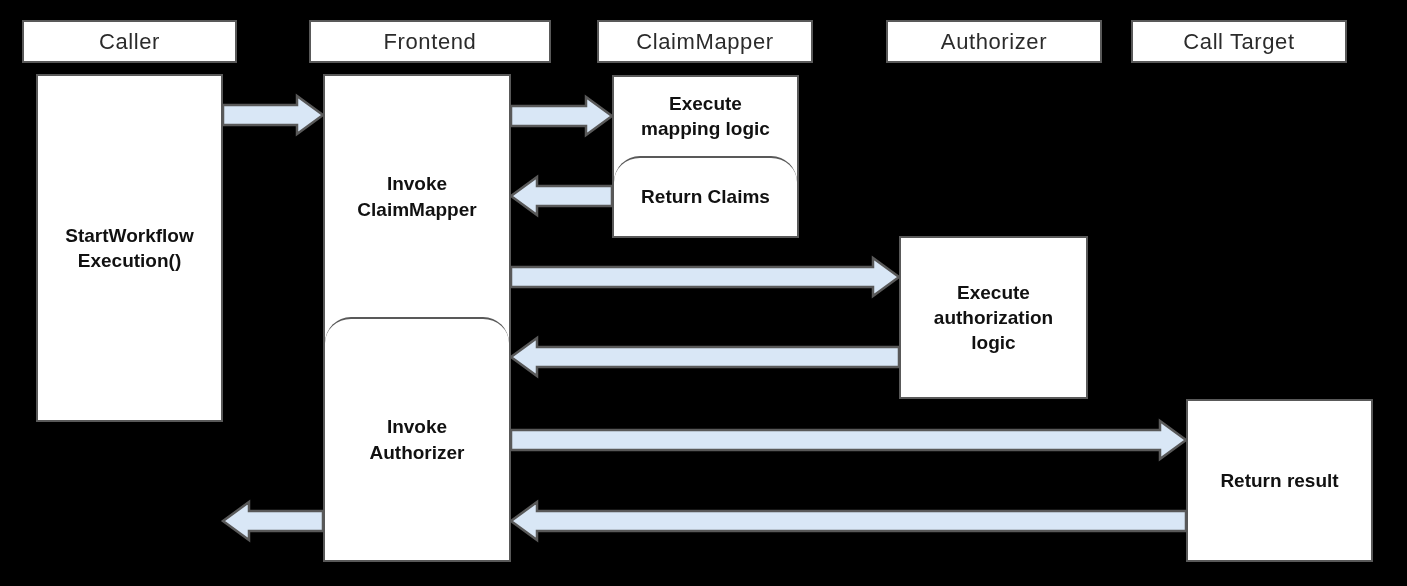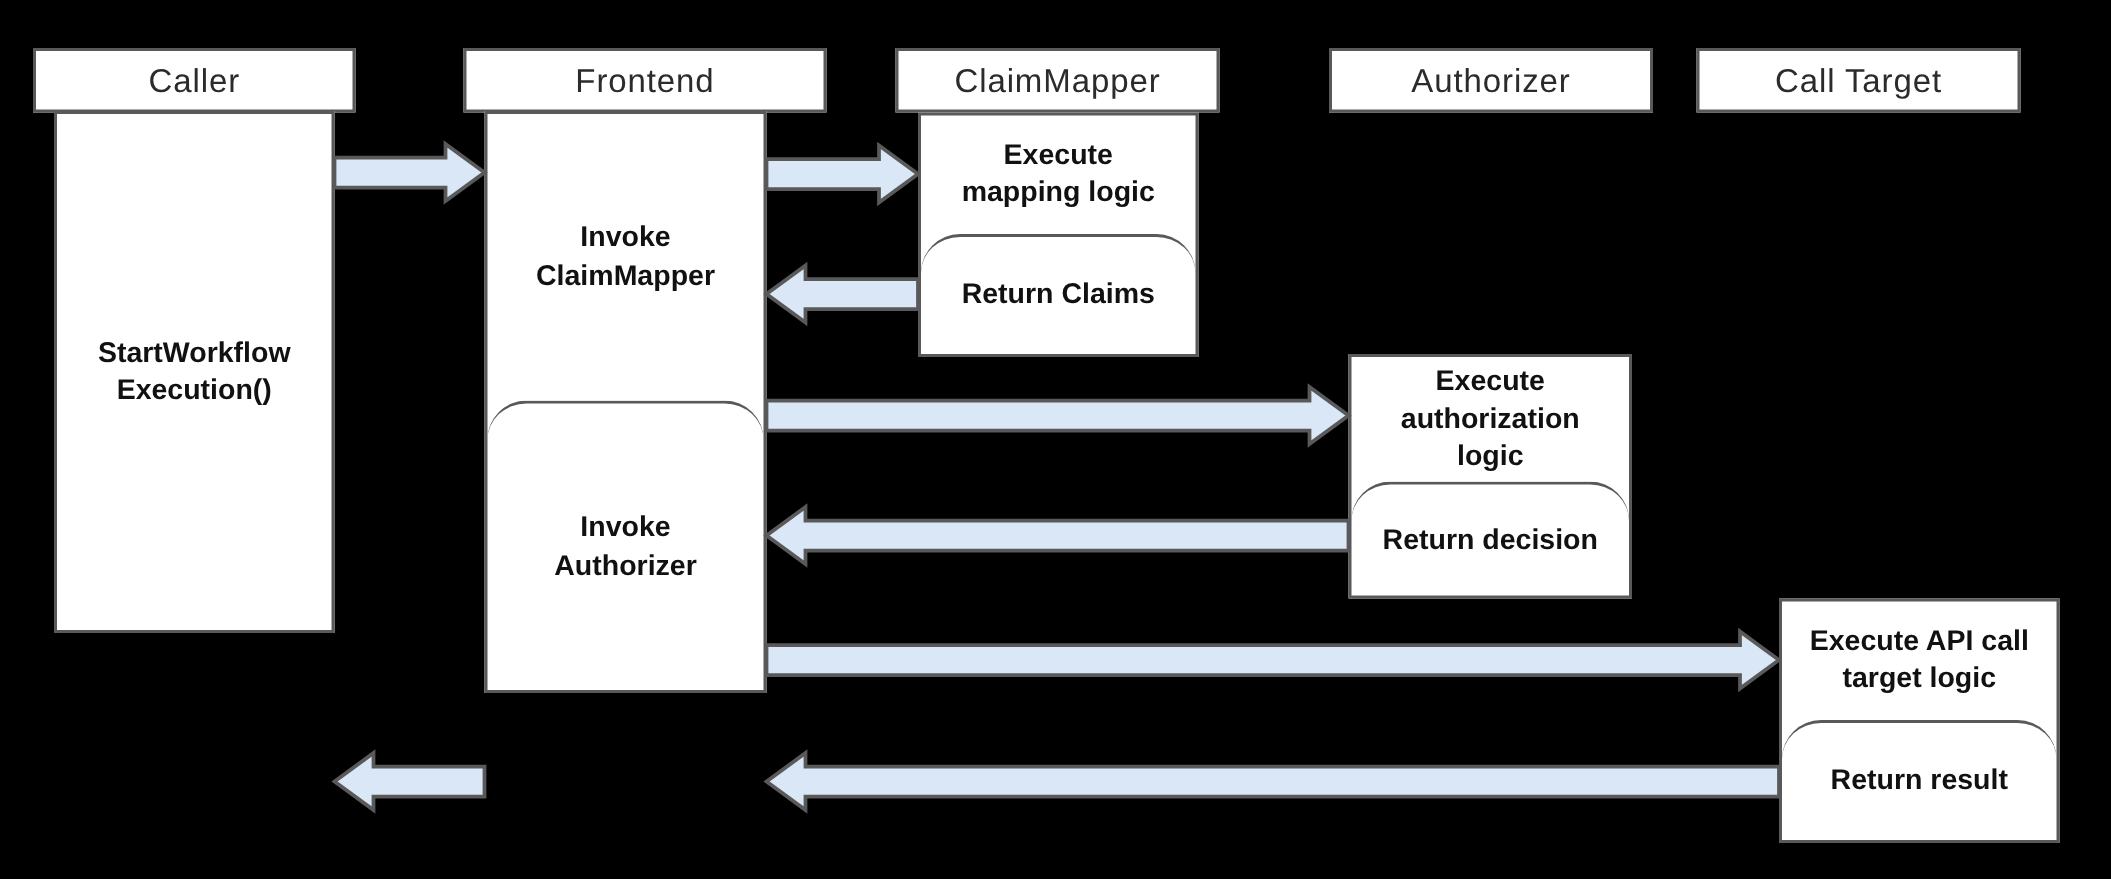--- a/index.html
+++ b/index.html
@@ -26,21 +26,20 @@
     position:absolute;
     height:43px;
     background:var(--box-fill);
     border:2px solid var(--box-border);
     display:flex;align-items:center;justify-content:center;
     font-size:22px;
     font-weight:400;
     letter-spacing:0.6px;
     color:var(--header-text);
     z-index:2;
-    margin-top:12px;
   }
   .stack{
     position:absolute;
     background:var(--box-fill);
     border:2px solid var(--box-border);
     display:flex;flex-direction:column;
     z-index:2;
   }
   .cell{
     flex:1;
@@ -90,43 +89,40 @@
   </div>
   <div class="actor-header" style="left:1131px; top:20px; width:216px;">
     <span>Call Target</span>
   </div>
 
   <div class="stack" style="left:36px; top:74px; width:187px; height:348px;">
     <div class="cell">StartWorkflow
 Execution()</div>
   </div>
 
-  <div class="stack" style="left:323px; top:74px; width:188px; height:388px;">
+  <div class="stack" style="left:323px; top:74px; width:188px; height:488px;">
     <div class="cell">Invoke
 ClaimMapper</div>
     <div class="cell">Invoke
 Authorizer</div>
   </div>
 
   <div class="stack" style="left:612px; top:75px; width:187px; height:163px;">
     <div class="cell">Execute
 mapping logic</div>
     <div class="cell">Return Claims</div>
   </div>
 
   <div class="stack" style="left:899px; top:236px; width:189px; height:163px;">
     <div class="cell">Execute
 authorization
 logic</div>
-    <div class="cell">Return decision</div>
   </div>
 
   <div class="stack" style="left:1186px; top:399px; width:187px; height:163px;">
-    <div class="cell">Execute API call
-target logic</div>
     <div class="cell">Return result</div>
   </div>
 
   <svg class="arrows" viewBox="0 0 1407 586">
       <polygon points="223,105 297,105 297,96 323,115 297,134 297,125 223,125"></polygon>
       <polygon points="511,106 586,106 586,97 612,116 586,135 586,126 511,126"></polygon>
       <polygon points="612,186 537,186 537,177 511,196 537,215 537,206 612,206"></polygon>
       <polygon points="511,267 873,267 873,258 899,277 873,296 873,287 511,287"></polygon>
       <polygon points="899,347 537,347 537,338 511,357 537,376 537,367 899,367"></polygon>
       <polygon points="511,430 1160,430 1160,421 1186,440 1160,459 1160,450 511,450"></polygon>

